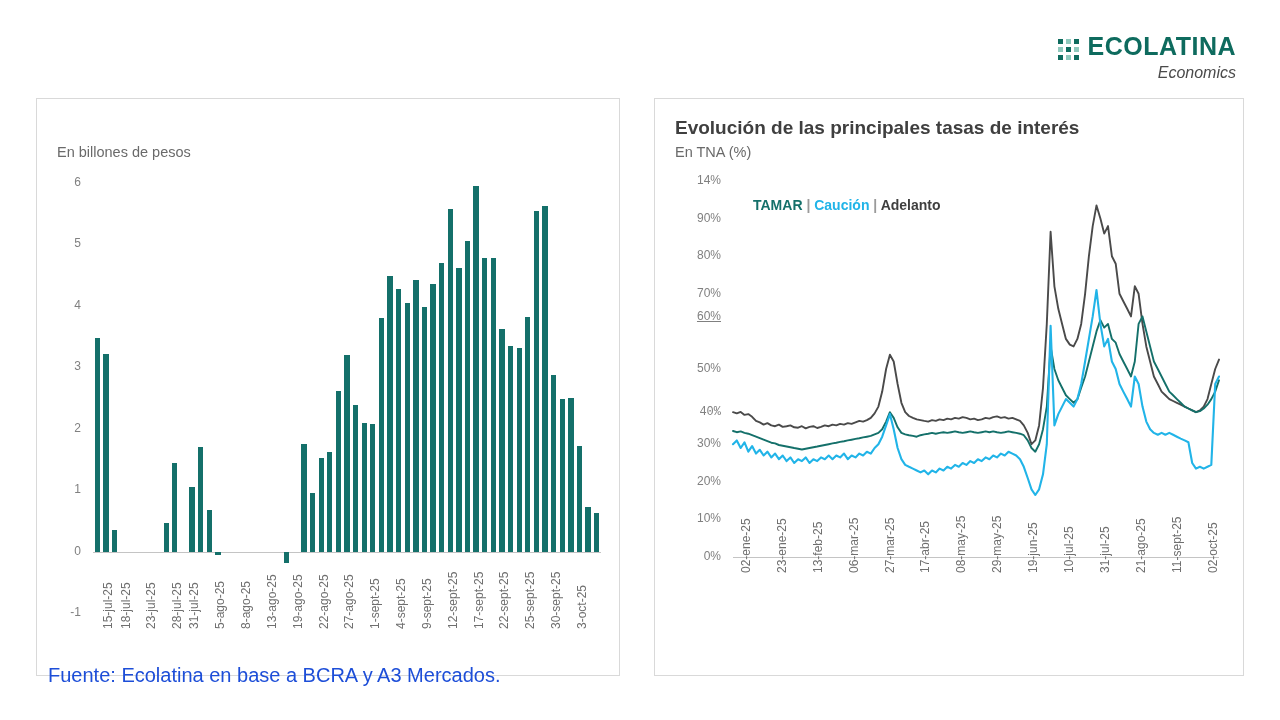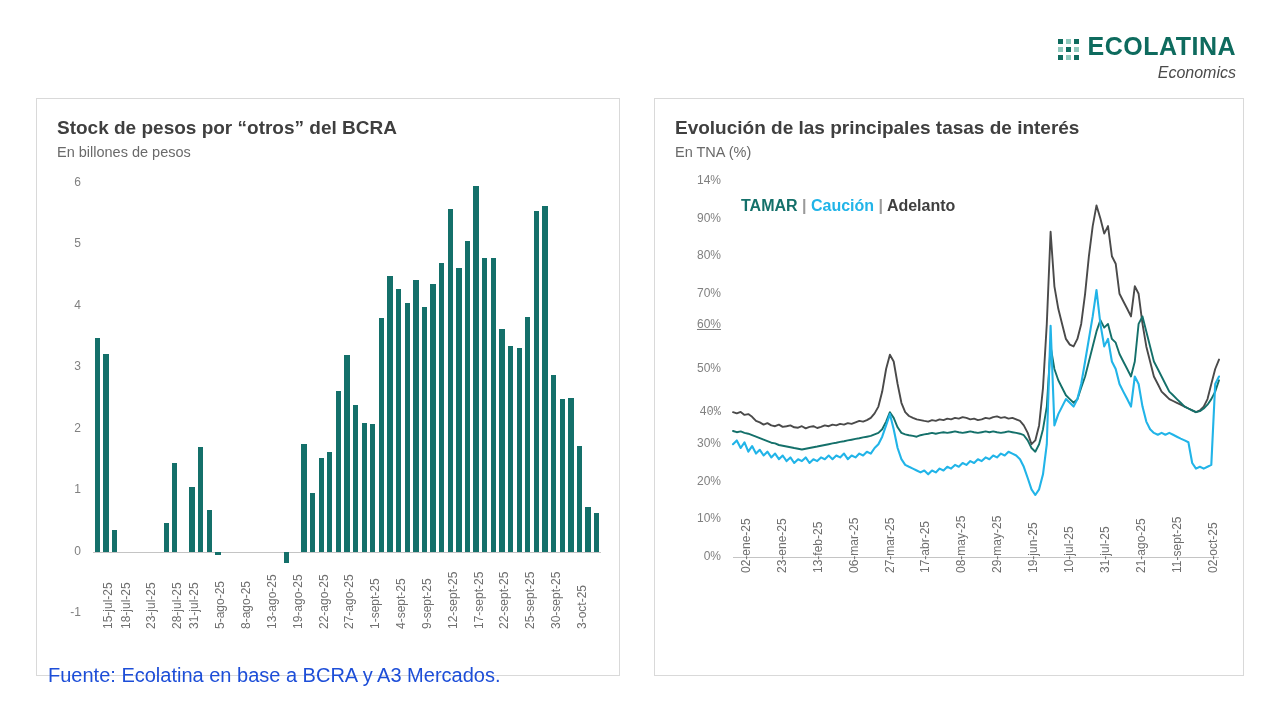--- a/index.html
+++ b/index.html
@@ -70,21 +70,21 @@
   .ylab { text-align:right; }
   .xlab {
     transform-origin:left top; transform:rotate(-90deg);
     font-size:12px; color:#6f6f6f;
   }
   .zeroline { position:absolute; height:1px; background:#c4c4c4; }
   .bar { position:absolute; background:#14706a; }
 
   
   .legend {
-    position:absolute; font-size:16px; font-weight:bold; white-space:nowrap;
+    position:absolute; font-size:14px; font-weight:bold; white-space:nowrap;margin-left:12px;
   }
   .legend .tamar { color:#14706a; }
   .legend .caucion { color:#21b4e8; }
   .legend .adelanto { color:#3f3f3f; }
   .legend .sep { color:#9a9a9a; font-weight:bold; }
 
   
   .footer {
     position:absolute; left:48px; top:664px;
     font-size:20px; color:#1d4ed8; white-space:nowrap;
@@ -109,21 +109,20 @@
           <i></i>
       </div>
       <div class="brand-text">
         <div class="brand-name">ECOLATINA</div>
         <div class="brand-sub">Economics</div>
       </div>
     </div>
   </div>
 
   <div class="panel panel-left">
-    <div class="panel-title">Stock de pesos por “otros” del BCRA</div>
     <div class="panel-sub">En billones de pesos</div>
     <div class="plot" id="bar-plot" style="left:0; top:0; width:584px; height:578px;">
         <div class="axis-label ylab" style="left: 14px; width: 30px; top: 506px;">-1</div>
         <div class="axis-label ylab" style="left: 14px; width: 30px; top: 444.571px;">0</div>
         <div class="axis-label ylab" style="left: 14px; width: 30px; top: 383.143px;">1</div>
         <div class="axis-label ylab" style="left: 14px; width: 30px; top: 321.714px;">2</div>
         <div class="axis-label ylab" style="left: 14px; width: 30px; top: 260.286px;">3</div>
         <div class="axis-label ylab" style="left: 14px; width: 30px; top: 198.857px;">4</div>
         <div class="axis-label ylab" style="left: 14px; width: 30px; top: 137.429px;">5</div>
         <div class="axis-label ylab" style="left: 14px; width: 30px; top: 76px;">6</div>
@@ -206,21 +205,21 @@
       <span class="sep">|</span>
       <span class="adelanto">Adelanto</span>
     </div>
     <div class="plot" id="line-plot" style="left:0; top:0; width:590px; height:578px;">
         <div class="axis-label ylab" style="left: 20px; width: 46px; top: 450px;">0%</div>
         <div class="axis-label ylab" style="left: 20px; width: 46px; top: 412.4px;">10%</div>
         <div class="axis-label ylab" style="left: 20px; width: 46px; top: 374.8px;">20%</div>
         <div class="axis-label ylab" style="left: 20px; width: 46px; top: 337.2px;">30%</div>
         <div class="axis-label ylab" style="left: 20px; width: 46px; top: 306px; font-family: Liberation Mono, monospace;">40%</div>
         <div class="axis-label ylab" style="left: 20px; width: 46px; top: 262px;">50%</div>
-        <div class="axis-label ylab" style="left: 20px; width: 46px; top: 218px; text-decoration: underline;">60%</div>
+        <div class="axis-label ylab" style="left: 20px; width: 46px; top: 210px; text-decoration: underline;">60%</div>
         <div class="axis-label ylab" style="left: 20px; width: 46px; top: 186.8px;">70%</div>
         <div class="axis-label ylab" style="left: 20px; width: 46px; top: 149.2px;">80%</div>
         <div class="axis-label ylab" style="left: 20px; width: 46px; top: 111.6px;">90%</div>
         <div class="axis-label ylab" style="left: 20px; width: 46px; top: 74px;">14%</div>
         <div class="zeroline" style="left: 78px; width: 486px; top: 458px;"></div>
         <svg width="590" height="578" style="position: absolute; left: 0px; top: 0px;">
           <path d="M78.0 313.2 L81.8 314.4 L85.7 312.9 L89.5 315.9 L93.3 315.1 L97.1 317.8 L101.0 321.9 L104.8 323.4 L108.6 325.6 L112.4 324.1 L116.3 326.4 L120.1 327.2 L123.9 325.6 L127.7 327.9 L131.6 327.2 L135.4 326.4 L139.2 328.3 L143.1 328.7 L146.9 327.2 L150.7 329.4 L154.5 327.9 L158.4 327.2 L162.2 329.0 L166.0 327.9 L169.8 326.4 L173.7 327.2 L177.5 325.6 L181.3 326.4 L185.1 324.9 L189.0 325.6 L192.8 324.1 L196.6 324.9 L200.5 323.4 L204.3 321.9 L208.1 322.6 L211.9 321.1 L215.8 318.9 L219.6 314.4 L223.4 307.6 L227.2 292.6 L231.1 270.0 L234.9 255.7 L238.7 262.5 L242.6 285.0 L246.4 303.8 L250.2 313.2 L254.0 317.0 L257.9 318.9 L261.7 320.4 L265.5 321.1 L269.3 321.9 L273.2 322.6 L277.0 321.1 L280.8 321.9 L284.6 320.4 L288.5 321.1 L292.3 319.6 L296.1 320.4 L300.0 318.9 L303.8 319.6 L307.6 318.1 L311.4 318.9 L315.3 320.4 L319.1 319.6 L322.9 321.1 L326.7 320.4 L330.6 318.9 L334.4 319.6 L338.2 318.1 L342.0 317.4 L345.9 318.9 L349.7 318.1 L353.5 319.6 L357.4 318.9 L361.2 320.4 L365.0 321.9 L368.8 326.4 L372.7 333.9 L376.5 345.2 L380.3 341.4 L384.1 326.4 L388.0 288.8 L391.8 224.9 L395.6 132.8 L399.4 187.3 L403.3 209.8 L407.1 224.9 L410.9 239.9 L414.8 245.6 L418.6 247.4 L422.4 239.9 L426.2 224.9 L430.1 194.8 L433.9 157.2 L437.7 127.1 L441.5 106.4 L445.4 119.6 L449.2 134.6 L453.0 127.1 L456.9 157.2 L460.7 164.7 L464.5 194.8 L468.3 202.3 L472.2 209.8 L476.0 217.4 L479.8 187.3 L483.6 194.8 L487.5 224.9 L491.3 247.4 L495.1 262.5 L498.9 277.5 L502.8 285.0 L506.6 292.6 L510.4 296.3 L514.3 300.1 L518.1 302.0 L521.9 303.8 L525.7 305.7 L529.6 307.6 L533.4 309.5 L537.2 311.4 L541.0 313.2 L544.9 311.4 L548.7 307.6 L552.5 300.1 L556.3 285.0 L560.2 270.0 L564.0 260.6" fill="none" stroke="#4a4a4a" stroke-width="1.9" stroke-linejoin="round" stroke-linecap="round"></path>
           <path d="M78.0 332.0 L81.8 333.2 L85.7 332.4 L89.5 333.9 L93.3 334.7 L97.1 336.2 L101.0 337.7 L104.8 339.2 L108.6 340.7 L112.4 342.2 L116.3 343.7 L120.1 344.4 L123.9 346.0 L127.7 346.7 L131.6 347.5 L135.4 348.2 L139.2 349.0 L143.1 349.7 L146.9 350.5 L150.7 349.7 L154.5 349.0 L158.4 348.2 L162.2 347.5 L166.0 346.7 L169.8 346.0 L173.7 345.2 L177.5 344.4 L181.3 343.7 L185.1 342.9 L189.0 342.2 L192.8 341.4 L196.6 340.7 L200.5 339.9 L204.3 339.2 L208.1 338.4 L211.9 337.7 L215.8 336.9 L219.6 335.4 L223.4 333.9 L227.2 330.2 L231.1 322.6 L234.9 313.2 L238.7 318.9 L242.6 328.3 L246.4 333.9 L250.2 335.4 L254.0 336.2 L257.9 336.9 L261.7 337.7 L265.5 336.2 L269.3 335.4 L273.2 334.7 L277.0 333.9 L280.8 334.7 L284.6 333.9 L288.5 333.2 L292.3 333.9 L296.1 333.2 L300.0 332.4 L303.8 333.2 L307.6 333.9 L311.4 333.2 L315.3 332.4 L319.1 333.2 L322.9 333.9 L326.7 333.2 L330.6 332.4 L334.4 333.2 L338.2 332.4 L342.0 333.2 L345.9 333.9 L349.7 333.2 L353.5 332.4 L357.4 333.2 L361.2 333.9 L365.0 334.7 L368.8 336.2 L372.7 341.4 L376.5 349.0 L380.3 352.7 L384.1 345.2 L388.0 330.2 L391.8 307.6 L395.6 247.4 L399.4 270.0 L403.3 281.3 L407.1 288.8 L410.9 296.3 L414.8 300.1 L418.6 303.8 L422.4 300.1 L426.2 288.8 L430.1 277.5 L433.9 262.5 L437.7 247.4 L441.5 232.4 L445.4 221.1 L449.2 228.6 L453.0 224.9 L456.9 239.9 L460.7 243.7 L464.5 255.0 L468.3 262.5 L472.2 270.0 L476.0 277.5 L479.8 262.5 L483.6 224.9 L487.5 217.4 L491.3 232.4 L495.1 247.4 L498.9 262.5 L502.8 270.0 L506.6 277.5 L510.4 285.0 L514.3 292.6 L518.1 296.3 L521.9 300.1 L525.7 303.8 L529.6 307.6 L533.4 309.5 L537.2 311.4 L541.0 313.2 L544.9 312.1 L548.7 309.5 L552.5 305.7 L556.3 300.1 L560.2 292.6 L564.0 281.3" fill="none" stroke="#14706a" stroke-width="1.9" stroke-linejoin="round" stroke-linecap="round"></path>
           <path d="M78.0 345.2 L81.8 341.4 L85.7 349.0 L89.5 343.3 L93.3 352.7 L97.1 347.1 L101.0 354.6 L104.8 350.8 L108.6 356.5 L112.4 352.7 L116.3 358.4 L120.1 354.6 L123.9 360.2 L127.7 356.5 L131.6 362.1 L135.4 358.4 L139.2 364.0 L143.1 360.2 L146.9 362.1 L150.7 358.4 L154.5 364.0 L158.4 360.2 L162.2 362.1 L166.0 358.4 L169.8 360.2 L173.7 356.5 L177.5 360.2 L181.3 356.5 L185.1 358.4 L189.0 354.6 L192.8 360.2 L196.6 356.5 L200.5 358.4 L204.3 354.6 L208.1 356.5 L211.9 352.7 L215.8 354.6 L219.6 349.0 L223.4 345.2 L227.2 337.7 L231.1 326.4 L234.9 315.1 L238.7 330.2 L242.6 349.0 L246.4 360.2 L250.2 365.9 L254.0 367.8 L257.9 369.6 L261.7 371.5 L265.5 373.4 L269.3 371.5 L273.2 375.3 L277.0 371.5 L280.8 373.4 L284.6 369.6 L288.5 371.5 L292.3 367.8 L296.1 369.6 L300.0 365.9 L303.8 367.8 L307.6 364.0 L311.4 365.9 L315.3 362.1 L319.1 364.0 L322.9 360.2 L326.7 362.1 L330.6 358.4 L334.4 360.2 L338.2 356.5 L342.0 358.4 L345.9 354.6 L349.7 356.5 L353.5 352.7 L357.4 354.6 L361.2 356.5 L365.0 360.2 L368.8 367.8 L372.7 379.0 L376.5 390.3 L380.3 396.0 L384.1 390.3 L388.0 375.3 L391.8 345.2 L395.6 226.8 L399.4 326.4 L403.3 315.1 L407.1 307.6 L410.9 300.1 L414.8 303.8 L418.6 307.6 L422.4 300.1 L426.2 285.0 L430.1 262.5 L433.9 239.9 L437.7 217.4 L441.5 191.0 L445.4 224.9 L449.2 247.4 L453.0 239.9 L456.9 262.5 L460.7 270.0 L464.5 285.0 L468.3 292.6 L472.2 300.1 L476.0 307.6 L479.8 277.5 L483.6 285.0 L487.5 307.6 L491.3 322.6 L495.1 330.2 L498.9 333.9 L502.8 335.8 L506.6 333.9 L510.4 335.8 L514.3 333.9 L518.1 335.8 L521.9 337.7 L525.7 339.6 L529.6 341.4 L533.4 343.3 L537.2 364.0 L541.0 369.6 L544.9 367.8 L548.7 369.6 L552.5 367.8 L556.3 365.9 L560.2 285.0 L564.0 277.5" fill="none" stroke="#21b4e8" stroke-width="2.1" stroke-linejoin="round" stroke-linecap="round"></path>
         </svg>

